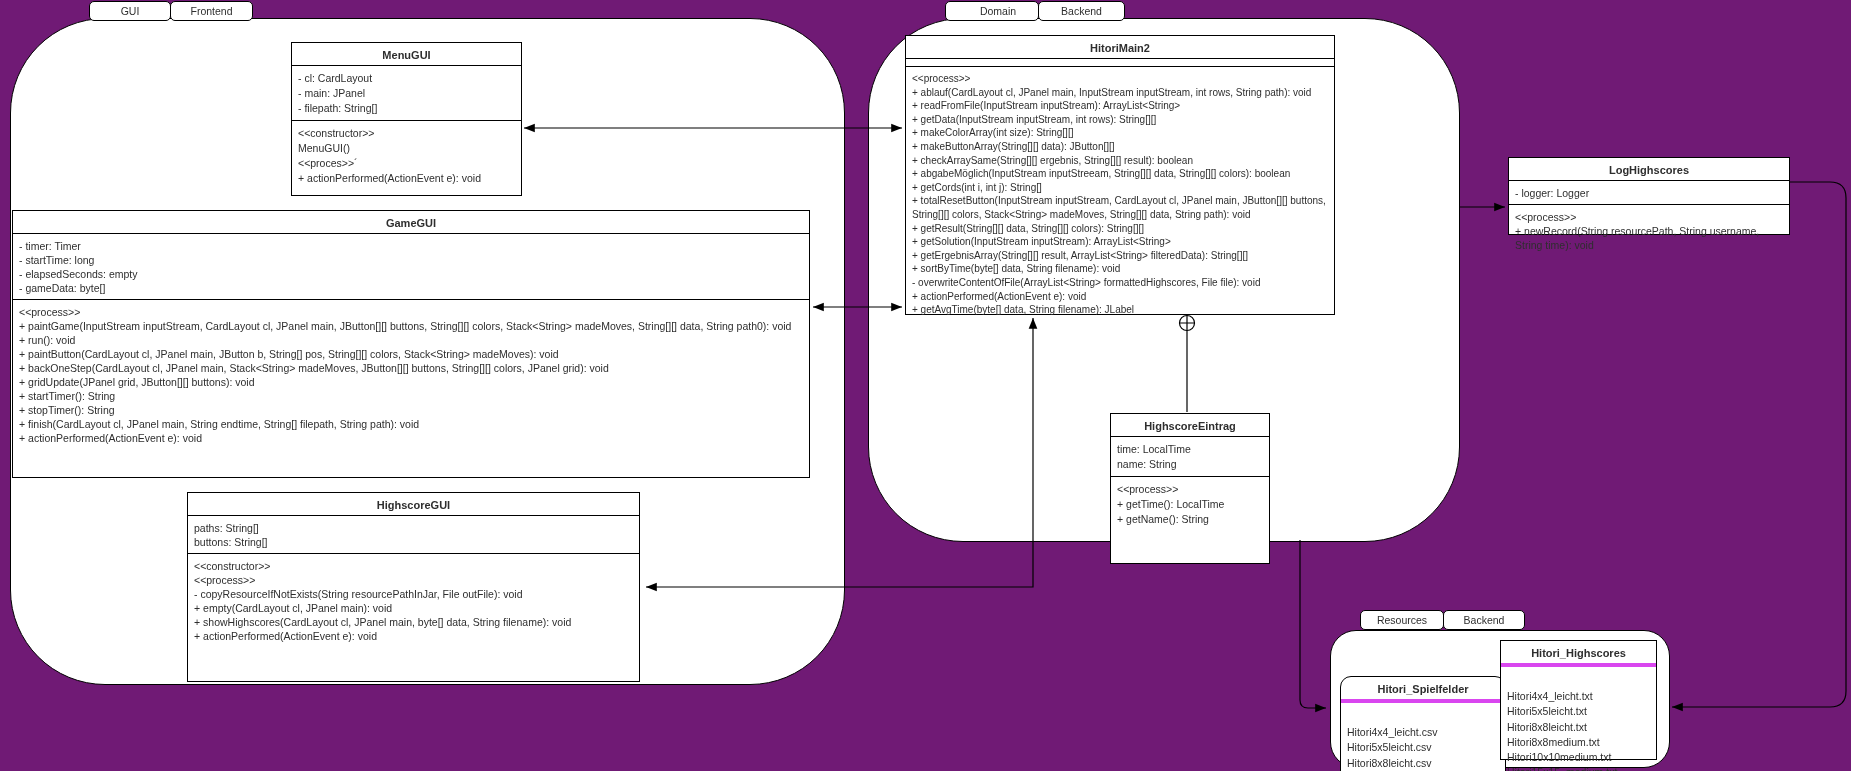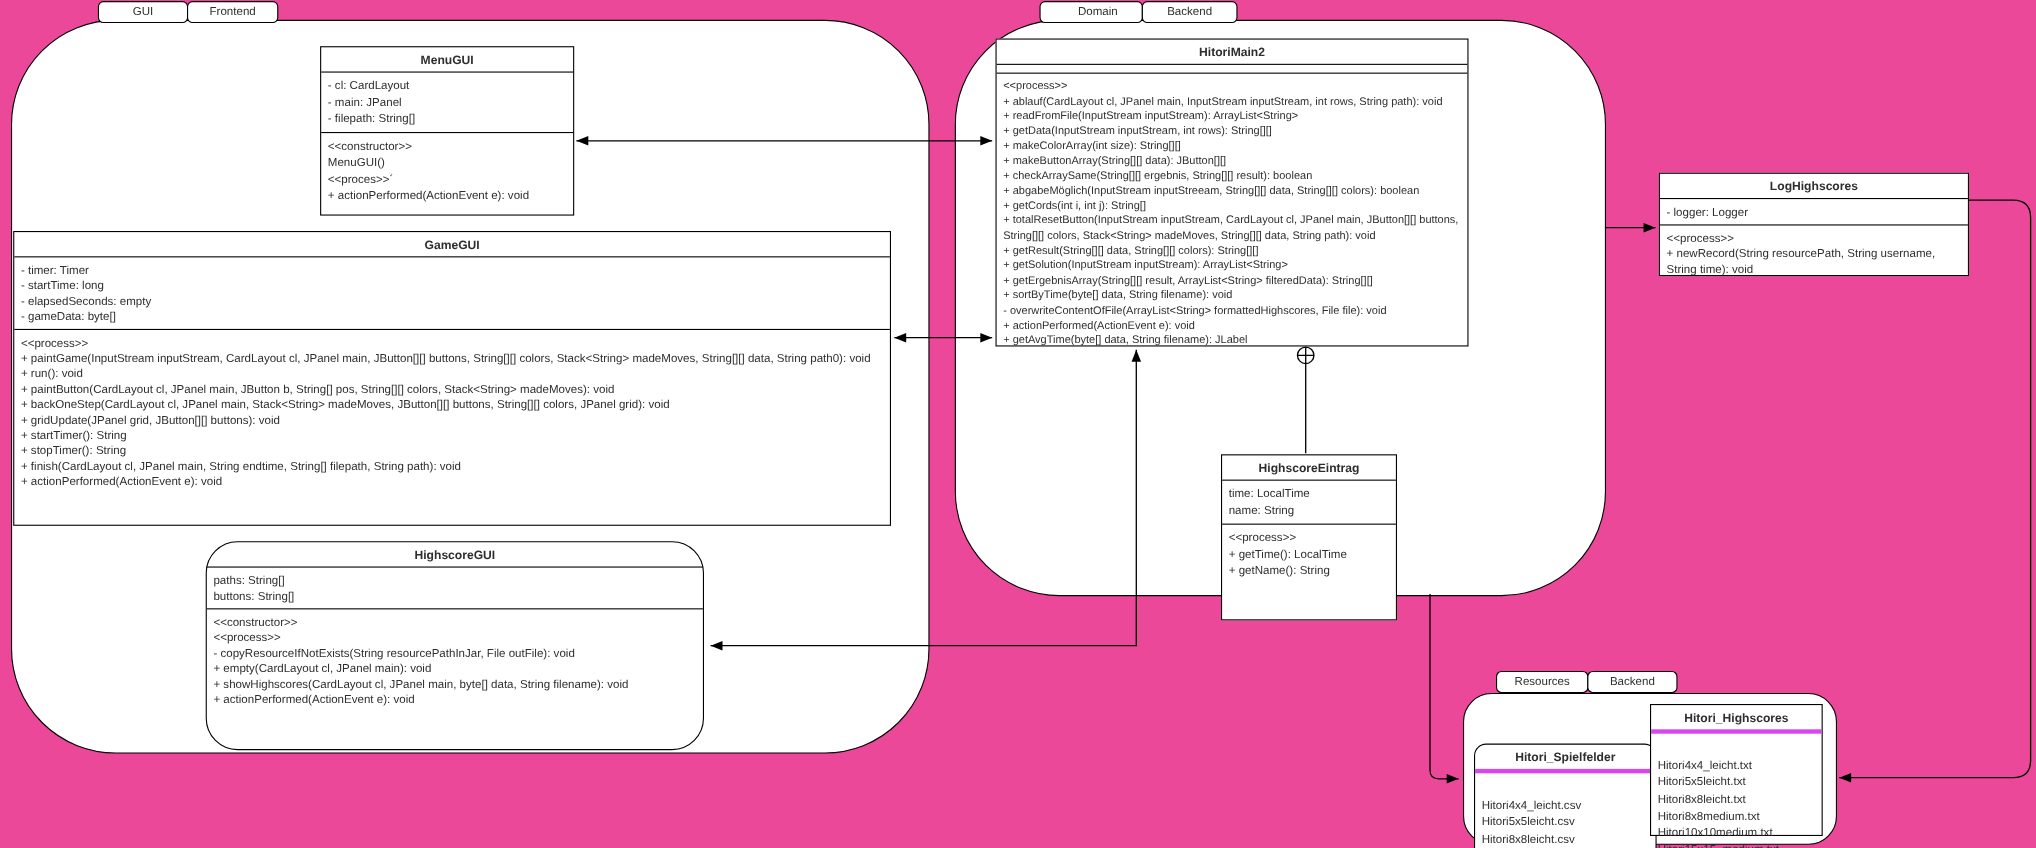--- a/index.html
+++ b/index.html
@@ -1,16 +1,16 @@
 <!DOCTYPE html>
 <html><head>
 <meta charset="utf-8">
 <style>
   html,body{margin:0;padding:0;background:#fff;}
-  .canvas{position:relative;width:1851px;height:771px;background:#ec4899;overflow:hidden;
+  .canvas{position:relative;width:1851px;height:771px;background:#701a75;overflow:hidden;
           font-family:"Liberation Sans","DejaVu Sans",sans-serif;color:#2e2e2e;}
   .pkg{position:absolute;border:1px solid #000;background:#fff;z-index:1;}
   .pkg--big{border-radius:95px;}
   .pkg--small{border-radius:26px;}
   .pkg-tab{position:absolute;background:#fff;border:1px solid #000;border-radius:5px;
            height:20px;line-height:19px;text-align:center;font-size:10.5px;z-index:3;box-sizing:border-box;}
   .cls{position:absolute;background:#fff;border:1px solid #000;z-index:4;display:flex;
        flex-direction:column;box-sizing:border-box;font-size:10.5px;}
   .cls-title{font-weight:bold;font-size:11px;text-align:center;padding:6px 4px 4px 4px;}
   .cls-attrs{border-top:1px solid #000;padding:5px 6px 4px 6px;}
@@ -71,21 +71,21 @@
         <div class="line">+ paintButton(CardLayout cl, JPanel main, JButton b, String[] pos, String[][] colors, Stack&lt;String&gt; madeMoves): void</div>
         <div class="line">+ backOneStep(CardLayout cl, JPanel main, Stack&lt;String&gt; madeMoves, JButton[][] buttons, String[][] colors, JPanel grid): void</div>
         <div class="line">+ gridUpdate(JPanel grid, JButton[][] buttons): void</div>
         <div class="line">+ startTimer(): String</div>
         <div class="line">+ stopTimer(): String</div>
         <div class="line">+ finish(CardLayout cl, JPanel main, String endtime, String[] filepath, String path): void</div>
         <div class="line">+ actionPerformed(ActionEvent e): void</div>
       </div>
   </div>
 
-  <div class="cls" style="left:187px;top:492px;width:453px;height:190px;border-radius:29px;">
+  <div class="cls" style="left:187px;top:492px;width:453px;height:190px;">
     <div class="cls-title">HighscoreGUI</div>
     <div class="cls-attrs">
         <div class="line">paths: String[]</div>
         <div class="line">buttons: String[]</div>
       </div>
     <div class="cls-methods">
         <div class="line">&lt;&lt;constructor&gt;&gt;</div>
         <div class="line">&lt;&lt;process&gt;&gt;</div>
         <div class="line">- copyResourceIfNotExists(String resourcePathInJar, File outFile): void</div>
         <div class="line">+ empty(CardLayout cl, JPanel main): void</div>
@@ -111,21 +111,21 @@
         <div class="line">+ getResult(String[][] data, String[][] colors): String[][]</div>
         <div class="line">+ getSolution(InputStream inputStream): ArrayList&lt;String&gt;</div>
         <div class="line">+ getErgebnisArray(String[][] result, ArrayList&lt;String&gt; filteredData): String[][]</div>
         <div class="line">+ sortByTime(byte[] data, String filename): void</div>
         <div class="line">- overwriteContentOfFile(ArrayList&lt;String&gt; formattedHighscores, File file): void</div>
         <div class="line">+ actionPerformed(ActionEvent e): void</div>
         <div class="line">+ getAvgTime(byte[] data, String filename): JLabel</div>
       </div>
   </div>
 
-  <div class="cls" style="left:1508px;top:157px;width:282px;height:94px;">
+  <div class="cls" style="left:1508px;top:157px;width:282px;height:78px;">
     <div class="cls-title">LogHighscores</div>
     <div class="cls-attrs">
         <div class="line">- logger: Logger</div>
       </div>
     <div class="cls-methods">
         <div class="line">&lt;&lt;process&gt;&gt;</div>
         <div class="line">+ newRecord(String resourcePath, String username, String time): void</div>
       </div>
   </div>
 

